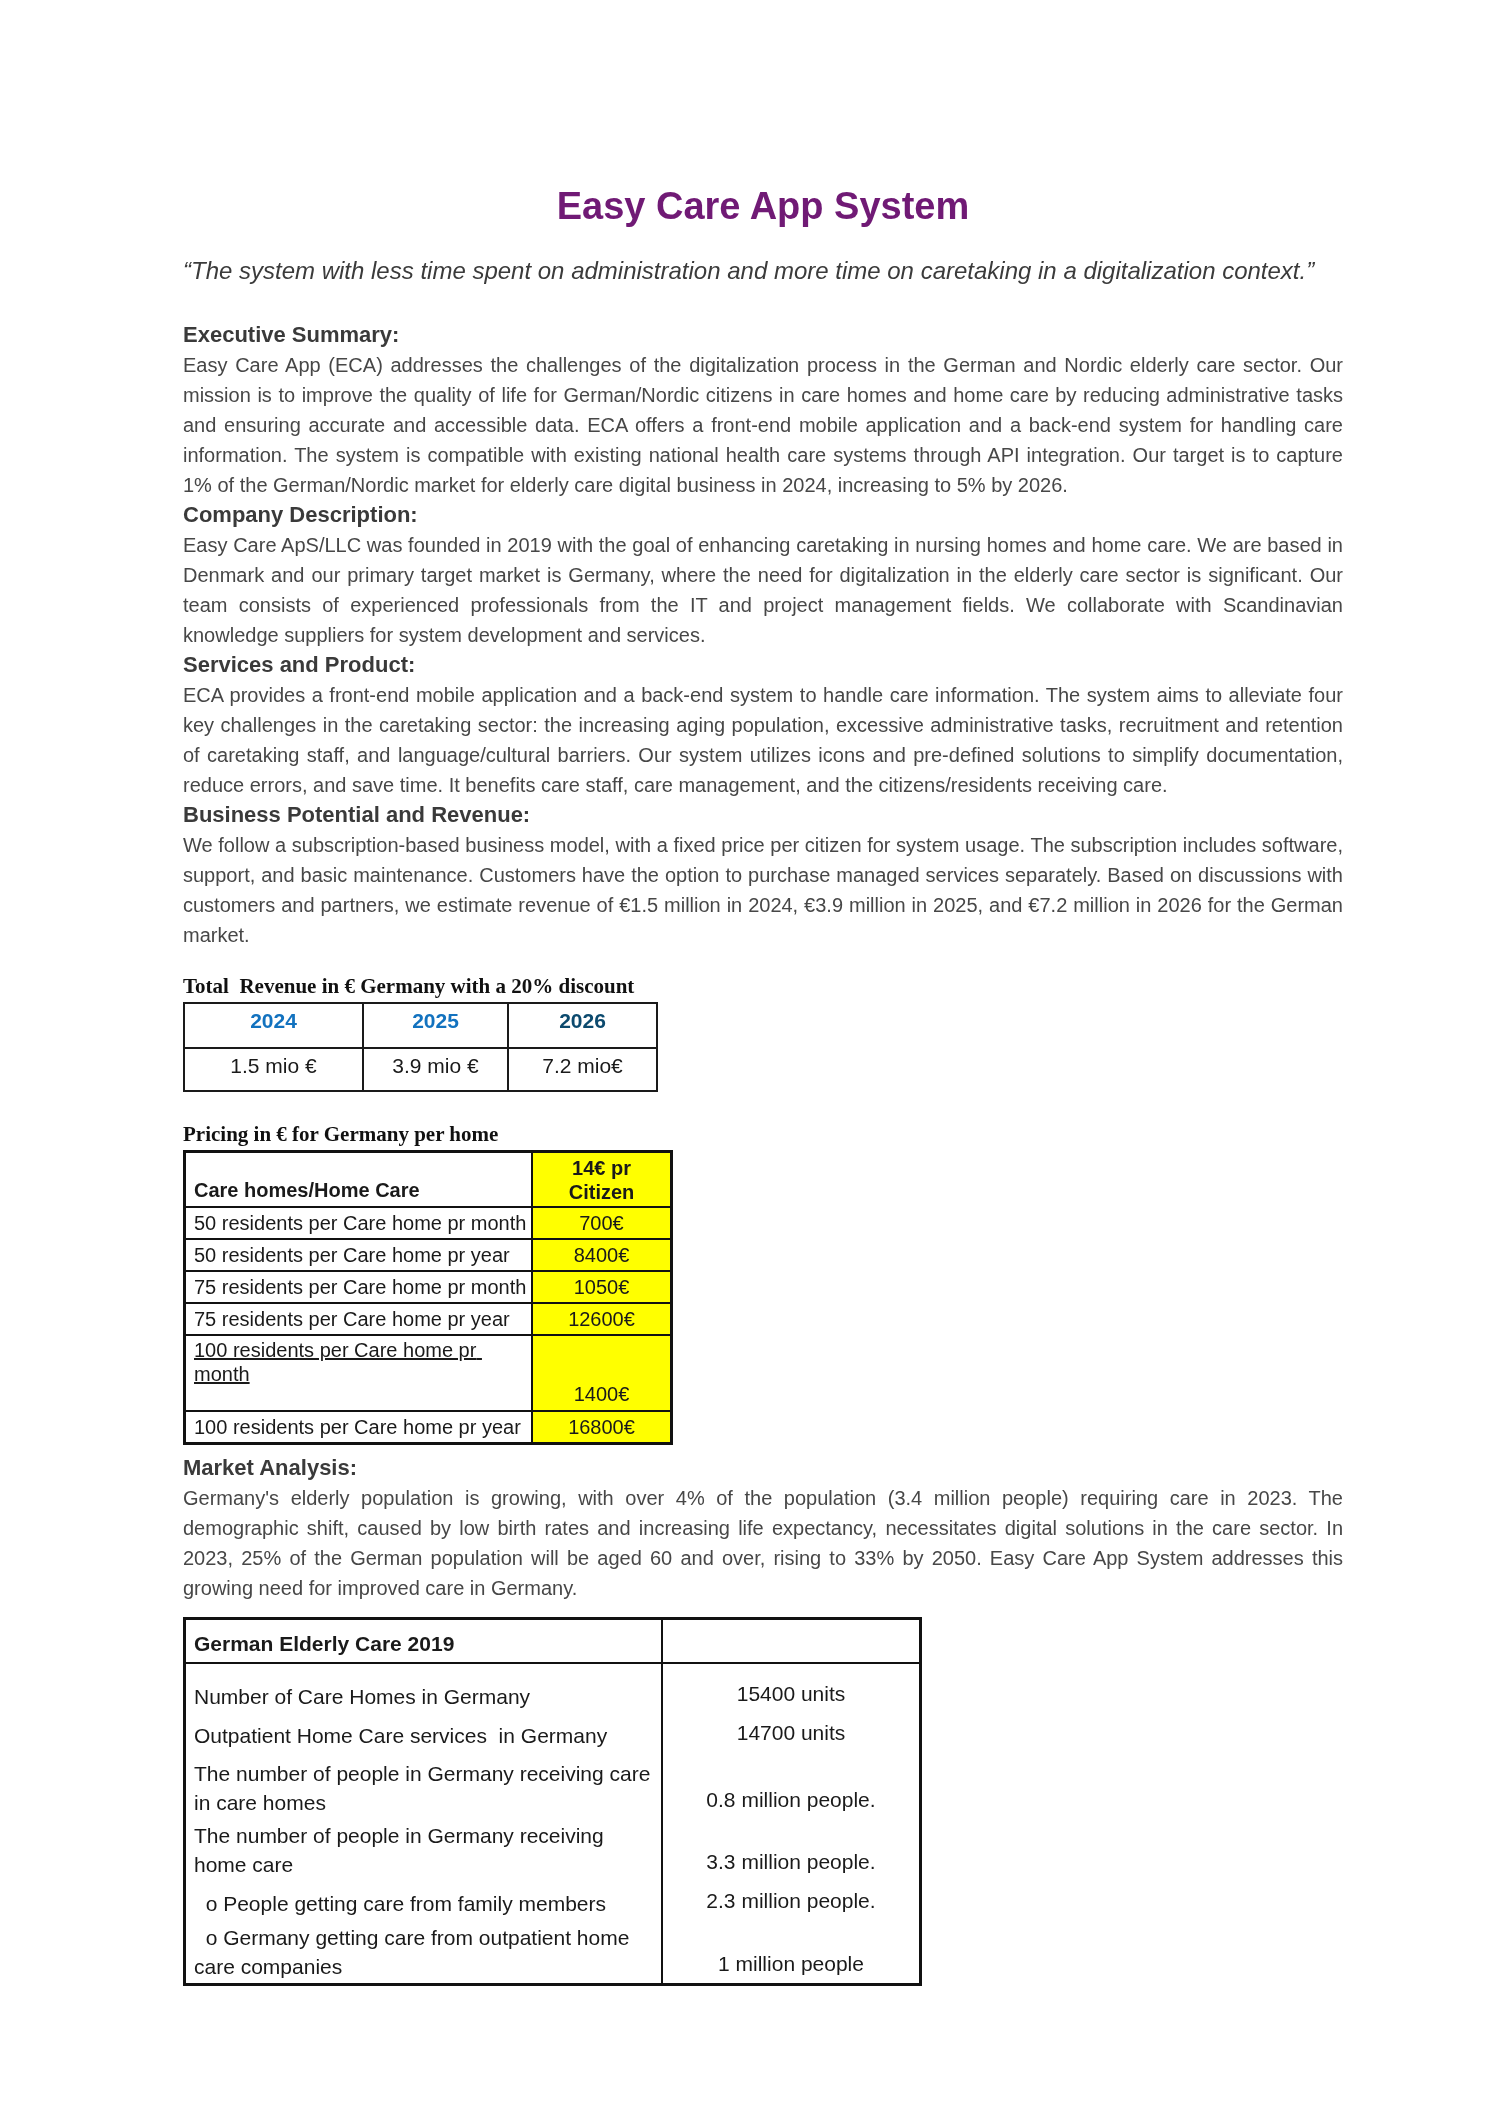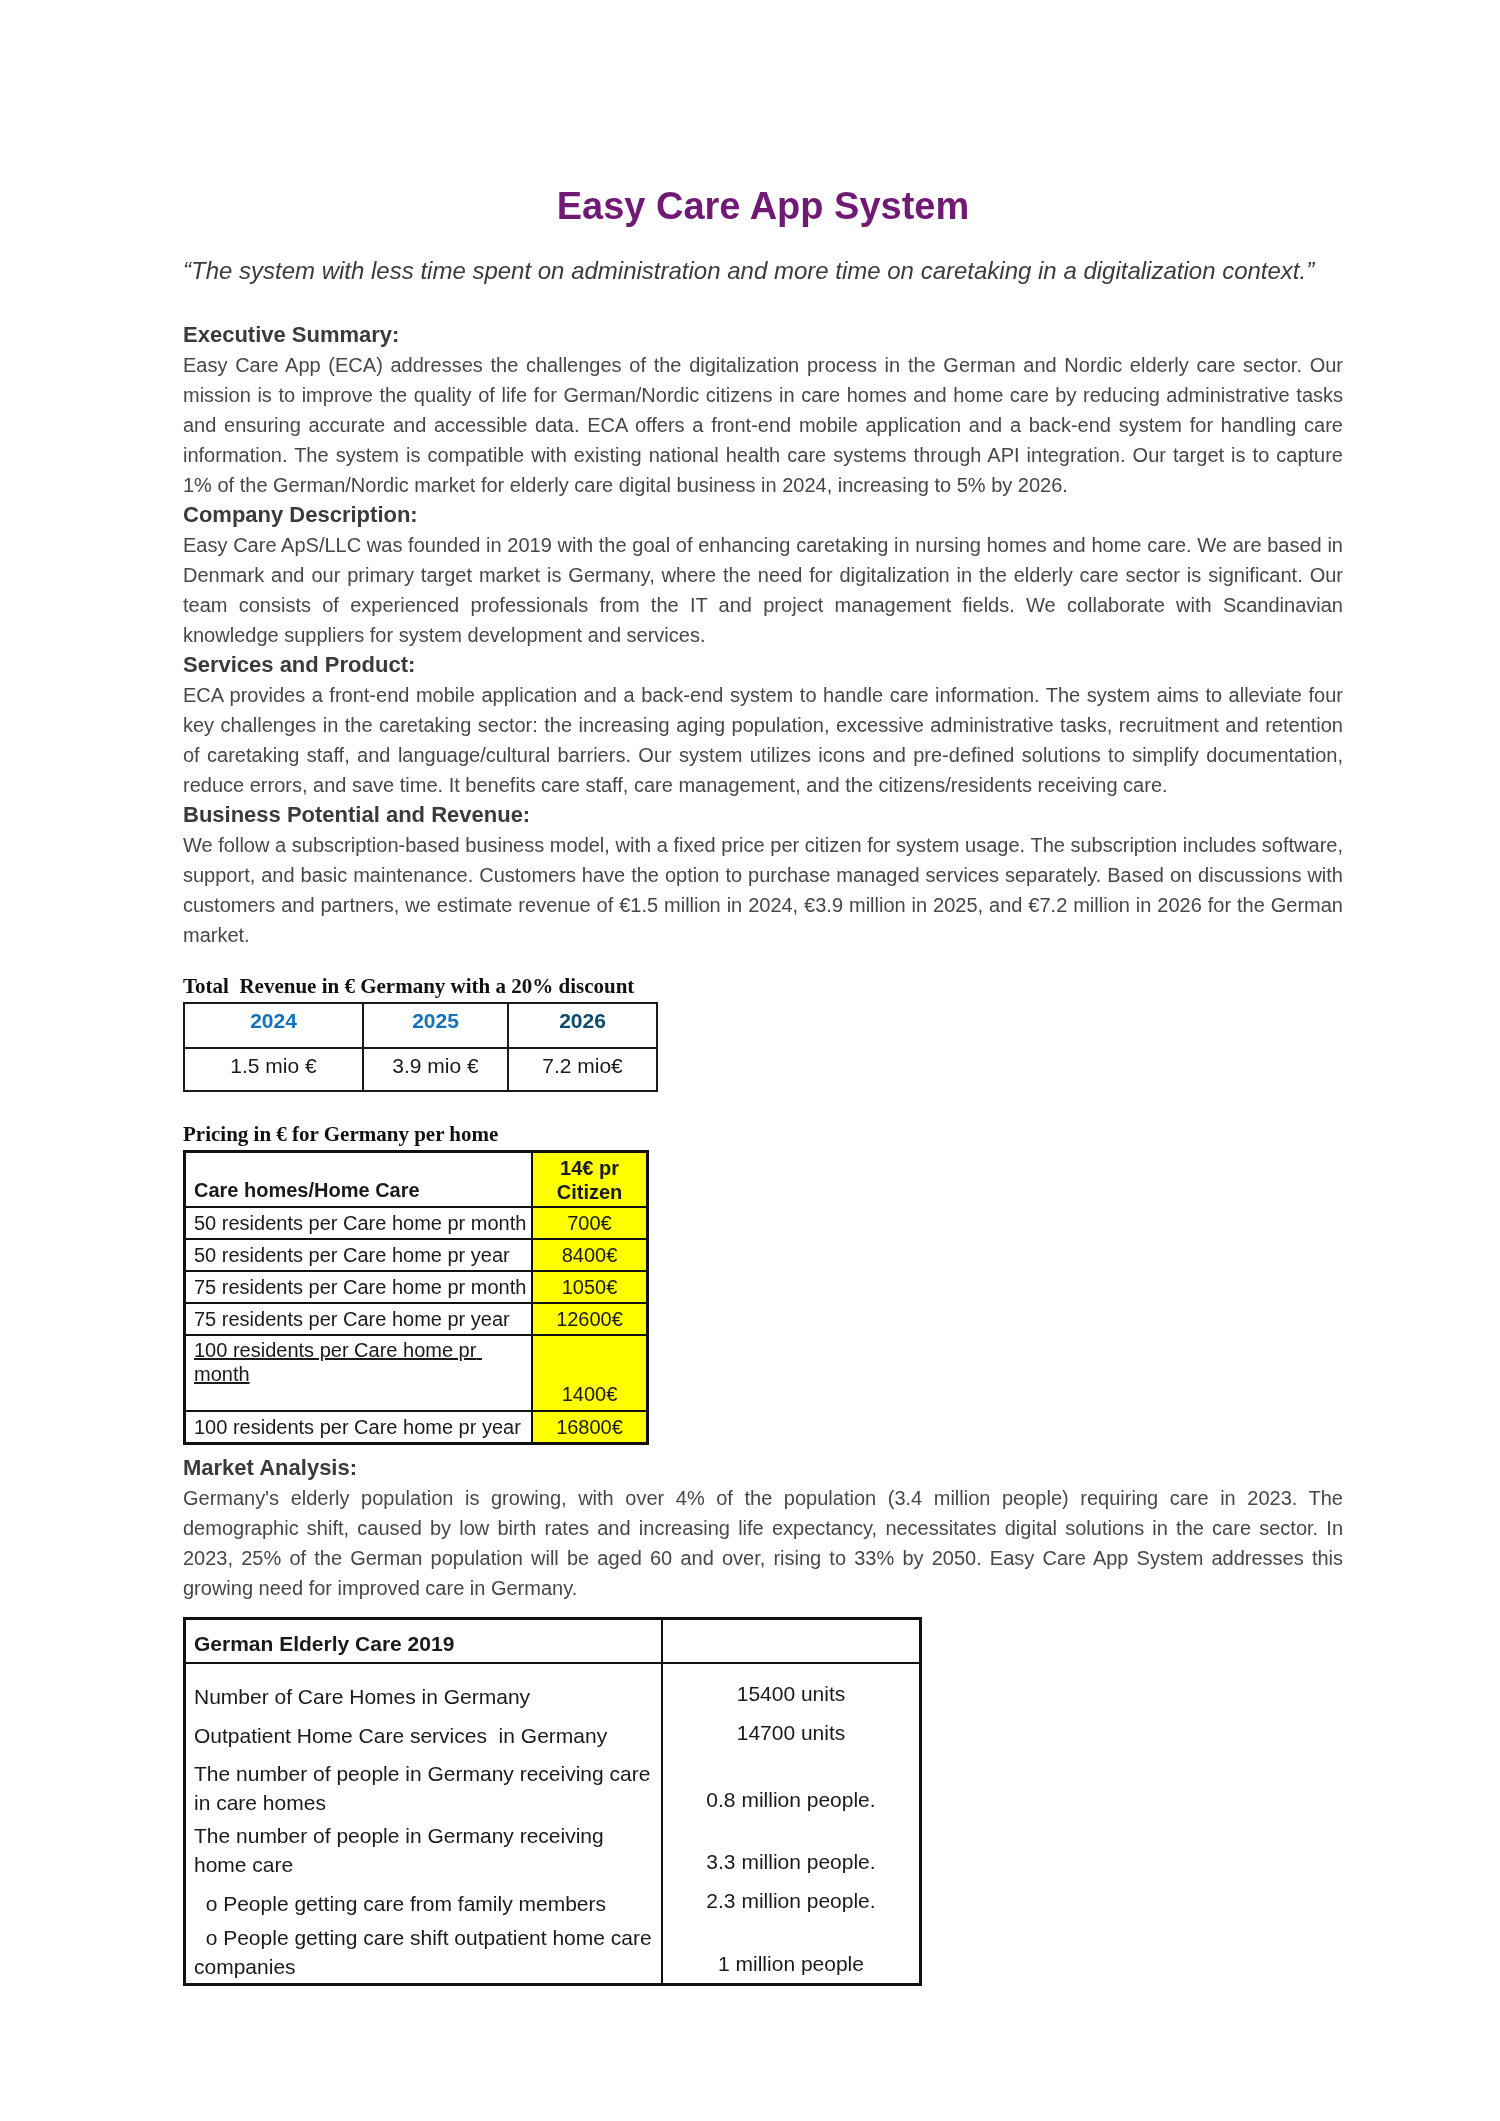--- a/index.html
+++ b/index.html
@@ -44,21 +44,21 @@
   table.revenue td { height:36px; color:#1a1a1a; font-weight:normal; }
 
   
   table.pricing { margin-top:4px; border:3px solid #111111; }
   table.pricing td {
     border:2px solid #111111; font-size:20px; color:#1a1a1a; line-height:24px;
   }
   table.pricing td.lbl {
     width:333px; text-align:left; padding:2px 4px 2px 8px; white-space:pre-wrap;
   }
-  table.pricing td.val { width:113px; text-align:center; padding:2px 0; }
+  table.pricing td.val { width:113px; text-align:center; padding:2px 12px; }
   table.pricing td.hl { background:#FFFF00; }
   table.pricing tr.hdr td { font-weight:bold; height:47px; }
   table.pricing tr.hdr td.lbl { vertical-align:bottom; padding-bottom:4px; }
   table.pricing tr.hdr td.val { vertical-align:middle; }
   table.pricing tr.r1line td { height:26px; }
   table.pricing tr.r2line td.lbl { height:70px; vertical-align:top;text-decoration:underline; }
   table.pricing tr.r2line td.val { vertical-align:bottom; padding-bottom:4px; }
 
   
   table.elderly { margin-top:14px; border:3px solid #111111; }
@@ -174,20 +174,20 @@
       </tr>
       <tr class="rD">
         <td class="lbl">The number of people in Germany receiving home care</td>
         <td class="val">3.3 million people.</td>
       </tr>
       <tr class="rE">
         <td class="lbl">  o People getting care from family members</td>
         <td class="val">2.3 million people.</td>
       </tr>
       <tr class="rF">
-        <td class="lbl">  o People getting care shift outpatient home care companies</td>
+        <td class="lbl">  o Germany getting care from outpatient home care companies</td>
         <td class="val">1 million people</td>
       </tr>
     </tbody>
       </table>
 
   </div>
 </div>
 
 </body></html>

